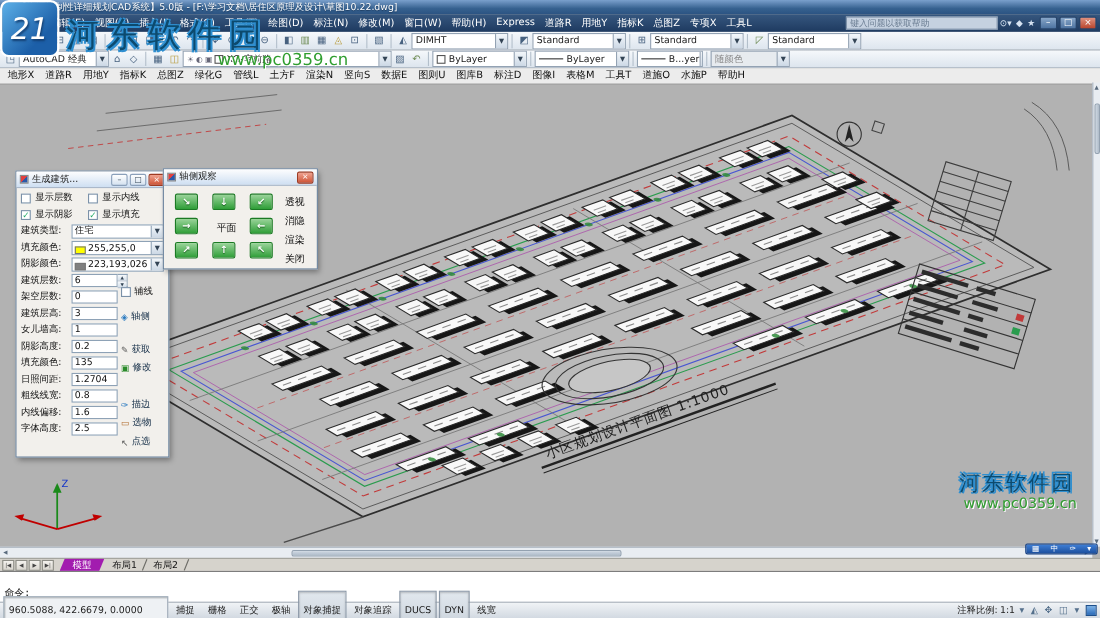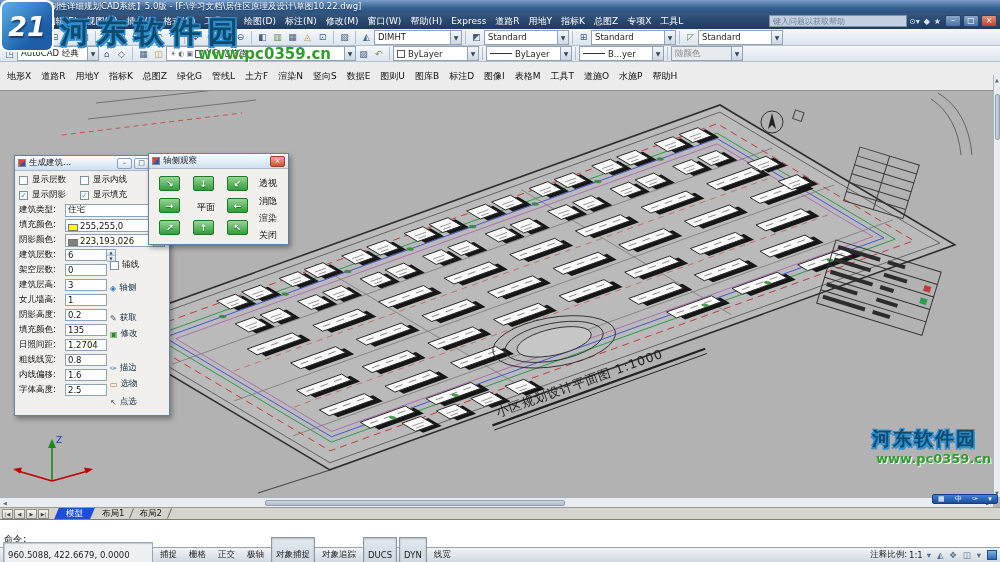--- a/index.html
+++ b/index.html
@@ -25,73 +25,73 @@
 .ic{width:15px;height:14px;display:inline-flex;align-items:center;justify-content:center;font-size:9px;color:#47617f;flex:none}
 .ic.g{color:#6c8a52}.ic.r{color:#a05050}.ic.y{color:#b89b3a}
 .sep{width:1px;height:13px;background:#b3bfcb;margin:0 3px;flex:none}
 .cb{display:inline-flex;align-items:center;height:15px;background:#fff;border:1px solid #93a2b3;font-size:8.5px;color:#222;padding-left:3px;flex:none;overflow:hidden;white-space:nowrap}
 .cb .ar{margin-left:auto;width:11px;height:100%;border-left:1px solid #93a2b3;background:linear-gradient(#f3f7fb,#ccd8e5);display:flex;align-items:center;justify-content:center;font-size:6px;color:#345;flex:none}
 .cb .mini{font-size:7px;margin-right:2px;color:#667}
 .lnsw{width:22px;height:1px;background:#333;margin-right:3px;flex:none}
 .csw{width:8px;height:8px;border:1px solid #555;background:#fff;margin-right:3px;flex:none}
 .dis{color:#8a8a8a}
 
-.cadmenu{position:absolute;top:62px;left:0;right:0;height:29px;background:#ececec;border-bottom:1px solid #8f8f8f;display:flex;align-items:center;padding:0 7px;gap:10px;z-index:10}
+.cadmenu{position:absolute;top:62px;left:0;right:0;height:15px;background:#ececec;border-bottom:1px solid #8f8f8f;display:flex;padding:0 7px;gap:10px;z-index:10}
 .cmi{font-size:9px;color:#101010;white-space:nowrap}
 
 .canvas{position:absolute;top:75px;left:0;width:993px;height:422px;background:#b2b2b2;overflow:hidden}
 
 .vscroll{position:absolute;top:75px;right:0;width:7px;height:422px;background:#e9edf2;border-left:1px solid #aab4bf;z-index:11;display:flex;flex-direction:column;align-items:center}
 .vthumb{width:5px;height:46px;background:linear-gradient(90deg,#cfd8e2,#aebbc9);border:1px solid #93a1b0;margin-top:10px;border-radius:2px}
 .sarr{font-size:5px;color:#5a6b7d;height:9px;display:flex;align-items:center}
 .hscroll{position:absolute;top:497px;left:0;width:993px;height:10px;background:#e9edf2;border-top:1px solid #aab4bf;display:flex;align-items:center;z-index:11}
 .hthumb{width:300px;height:6px;background:linear-gradient(#cfd8e2,#aebbc9);border:1px solid #93a1b0;margin-left:255px;border-radius:2px}
 .harr{font-size:5px;color:#5a6b7d;width:10px;text-align:center}
 .imebar{position:absolute;top:494px;right:2px;height:10px;width:66px;background:linear-gradient(#3f7fd6,#1c4f9e);border:1px solid #153f82;border-radius:2px;display:flex;align-items:center;justify-content:space-around;color:#fff;font-size:7px;z-index:12}
 
 .tabrow{position:absolute;top:507px;left:0;right:0;height:12px;background:#d6d3cc;border-top:1px solid #9a9a94;display:flex;align-items:center;padding:0 2px;z-index:10}
 .nav{width:11px;height:10px;border:1px solid #8d8d86;background:linear-gradient(#f4f2ee,#d9d6cf);font-size:5px;color:#444;display:flex;align-items:center;justify-content:center;margin-right:1px}
-.tab-a{background:#1d4ed8;color:#fff;font-size:8.5px;padding:0 12px;height:12px;display:flex;align-items:center;clip-path:polygon(5px 0,100% 0,calc(100% - 5px) 100%,0 100%);margin-left:4px}
+.tab-a{background:#a21caf;color:#fff;font-size:8.5px;padding:0 12px;height:12px;display:flex;align-items:center;clip-path:polygon(5px 0,100% 0,calc(100% - 5px) 100%,0 100%);margin-left:4px}
 .tab-n{font-size:8.5px;color:#111;padding:0 7px;height:12px;display:flex;align-items:center}
 .tsl{width:1px;height:11px;background:#6b6b65;transform:rotate(22deg)}
 
 .cmdwin{position:absolute;top:519px;left:0;right:0;height:29px;background:#fff;border-top:1px solid #7d7d7d;border-bottom:1px solid #9aa4ae;display:flex;align-items:flex-end;padding:1px 4px;font-family:"DejaVu Sans Mono",monospace;font-size:9px;color:#111;z-index:10}
 .status{position:absolute;top:548px;left:0;right:0;height:14px;background:linear-gradient(#f0f3f6,#d2d9e1);display:flex;align-items:center;padding:0 3px;gap:2px;z-index:10}
 .coords{width:150px;height:11px;background:#eef1f4;border:1px solid #9aa7b4;box-shadow:inset 1px 1px 1px rgba(0,0,0,.18);font-size:8.5px;color:#222;display:flex;align-items:center;padding:12px 4px}
 .tg{font-size:8.5px;color:#1c1c1c;height:12px;display:flex;align-items:center;padding:17px 4px;border:1px solid transparent}
 .tg.p{border:1px solid #8a97a6;background:linear-gradient(#e2e8ee,#c8d1da);box-shadow:inset 0 1px 2px rgba(0,0,0,.2)}
 .stsp{flex:1}
 .stxt{font-size:8.5px;color:#222}
 .sico{font-size:8.5px;color:#55708c;padding:0 2px}
 .bluesq{width:10px;height:10px;background:linear-gradient(#7db3e8,#2a6ab8);border:1px solid #1d4f8c;margin-left:2px}
 
 .dlg{position:absolute;background:#f2f0ec;border:1px solid #68809c;box-shadow:2px 3px 5px rgba(0,0,0,.35);z-index:20}
 .dlg-t{height:15px;background:linear-gradient(#fdfdfe,#cedff2);display:flex;align-items:center;padding:0 3px;border-bottom:1px solid #aab8ca;font-size:8.5px;color:#1c1c1c}
 .dico{width:8px;height:8px;background:linear-gradient(135deg,#e04040 50%,#2a58a8 50%);border:1px solid #888;margin-right:3px;flex:none}
 .dbtn{width:15px;height:11px;margin-left:2px;border:1px solid #8ba0ba;border-radius:2px;background:linear-gradient(#ffffff,#d5e2f0);font-size:7px;line-height:1;display:flex;align-items:center;justify-content:center;color:#345;flex:none}
 .dbtn.cl{background:linear-gradient(#f0a492,#cf5436);color:#fff;border-color:#9e3a22}
-.dlgb{left:14px;top:80px;width:156px;height:261px}
+.dlgb{left:14px;top:80px;width:140px;height:261px}
 .brow{display:flex;align-items:center;margin:3px 4px 0;height:12px}
 .ckitem{display:flex;align-items:center;width:61px;gap:4px}
 .ck{width:9px;height:9px;border:1px solid #7b91a8;background:#fff;flex:none;font-size:8px;line-height:8px;text-align:center;color:#2a6}
 .cklab{font-size:8.5px;color:#111}
 .flab{width:46px;font-size:8.5px;color:#111;flex:none}
 .fin{width:42px;height:12px;background:#fff;border:1px solid #8ea2b6;font-size:8.5px;color:#111;display:flex;align-items:center;padding:0 2px}
 .fsel{flex:1;height:13px;background:#fff;border:1px solid #8ea2b6;font-size:8.5px;color:#111;display:flex;align-items:flex-end;padding-left:2px;overflow:hidden}
 .fsel .ar{margin-left:auto;width:11px;height:100%;border-left:1px solid #8ea2b6;background:linear-gradient(#f3f7fb,#ccd8e5);display:flex;align-items:center;justify-content:center;font-size:6px;color:#345;flex:none}
 .sw{width:10px;height:7px;border:1px solid #777;margin-right:2px;flex:none}
 .spin{width:9px;height:12px;border:1px solid #8ea2b6;border-left:none;display:flex;flex-direction:column}
 .spin span{flex:1;font-size:4px;display:flex;align-items:center;justify-content:center;background:linear-gradient(#f6f9fc,#d3dee9);color:#345;border-bottom:1px solid #b7c4d2}
 .act{position:absolute;left:95px;display:flex;align-items:center;gap:3px;font-size:8.5px;color:#102a44}
 .aic{font-size:8px}
 .dlga{left:148px;top:78px;width:141px;height:92px}
 .gbtn{position:absolute;width:21px;height:15px;background:linear-gradient(#9ad49a,#2f9e38);border:1px solid #1b7a24;border-radius:2px;color:#fff;font-size:9px;font-weight:bold;display:flex;align-items:center;justify-content:center;text-shadow:0 1px 1px #145c1a}
 .glab{position:absolute;font-size:9px;color:#101010}
 
-.wm{position:absolute;z-index:60;pointer-events:none;font-weight:bold;white-space:nowrap}
+.wm{position:absolute;z-index:60;pointer-events:none;font-weight:normal;white-space:nowrap}
 .wmlogo{top:0;left:0;width:54px;height:52px;z-index:61;background:linear-gradient(135deg,#5cb0e8,#1c5fa8 70%);border:2px solid #fff;border-radius:8px;color:#fff;font-size:27px;font-style:italic;display:flex;align-items:center;justify-content:center;text-shadow:1px 2px 2px #123c6e}
 .wout{color:#0c4a6e;text-shadow:-1.5px -1.5px 0 #2f8fd0,1.5px -1.5px 0 #2f8fd0,-1.5px 1.5px 0 #2f8fd0,1.5px 1.5px 0 #2f8fd0}
 .wm1{top:12px;left:60px;font-size:30px;letter-spacing:7px}
 .wm2{top:45px;left:198px;font-size:15px;color:#2f9e2f;text-shadow:1px 1px 0 #fff}
 .wmr1{top:426px;left:872px;font-size:19px;letter-spacing:2px}
 .wmr2{top:451px;left:876px;font-size:13px;color:#2f9e2f;text-shadow:1px 1px 0 #fff}
 </style>
 </head>
 <body>
 
@@ -209,21 +209,21 @@
     <span>ByLayer</span>
       <span class="ar">▼</span>
   </div>
   <span class="sep"></span>
   <div class="cb" style="width:86px">
     <span class="lnsw"></span>
     <span>ByLayer</span>
       <span class="ar">▼</span>
   </div>
   <span class="sep"></span>
-  <div class="cb" style="width:85px">
+  <div class="cb" style="width:60px">
     <span class="lnsw"></span>
     <span>B...yer</span>
       <span class="ar">▼</span>
   </div>
   <span class="sep"></span>
   <div class="cb" style="width:72px;background:#e7ebef">
     <span class="dis">随颜色</span>
       <span class="ar">▼</span>
   </div>
 </div>

